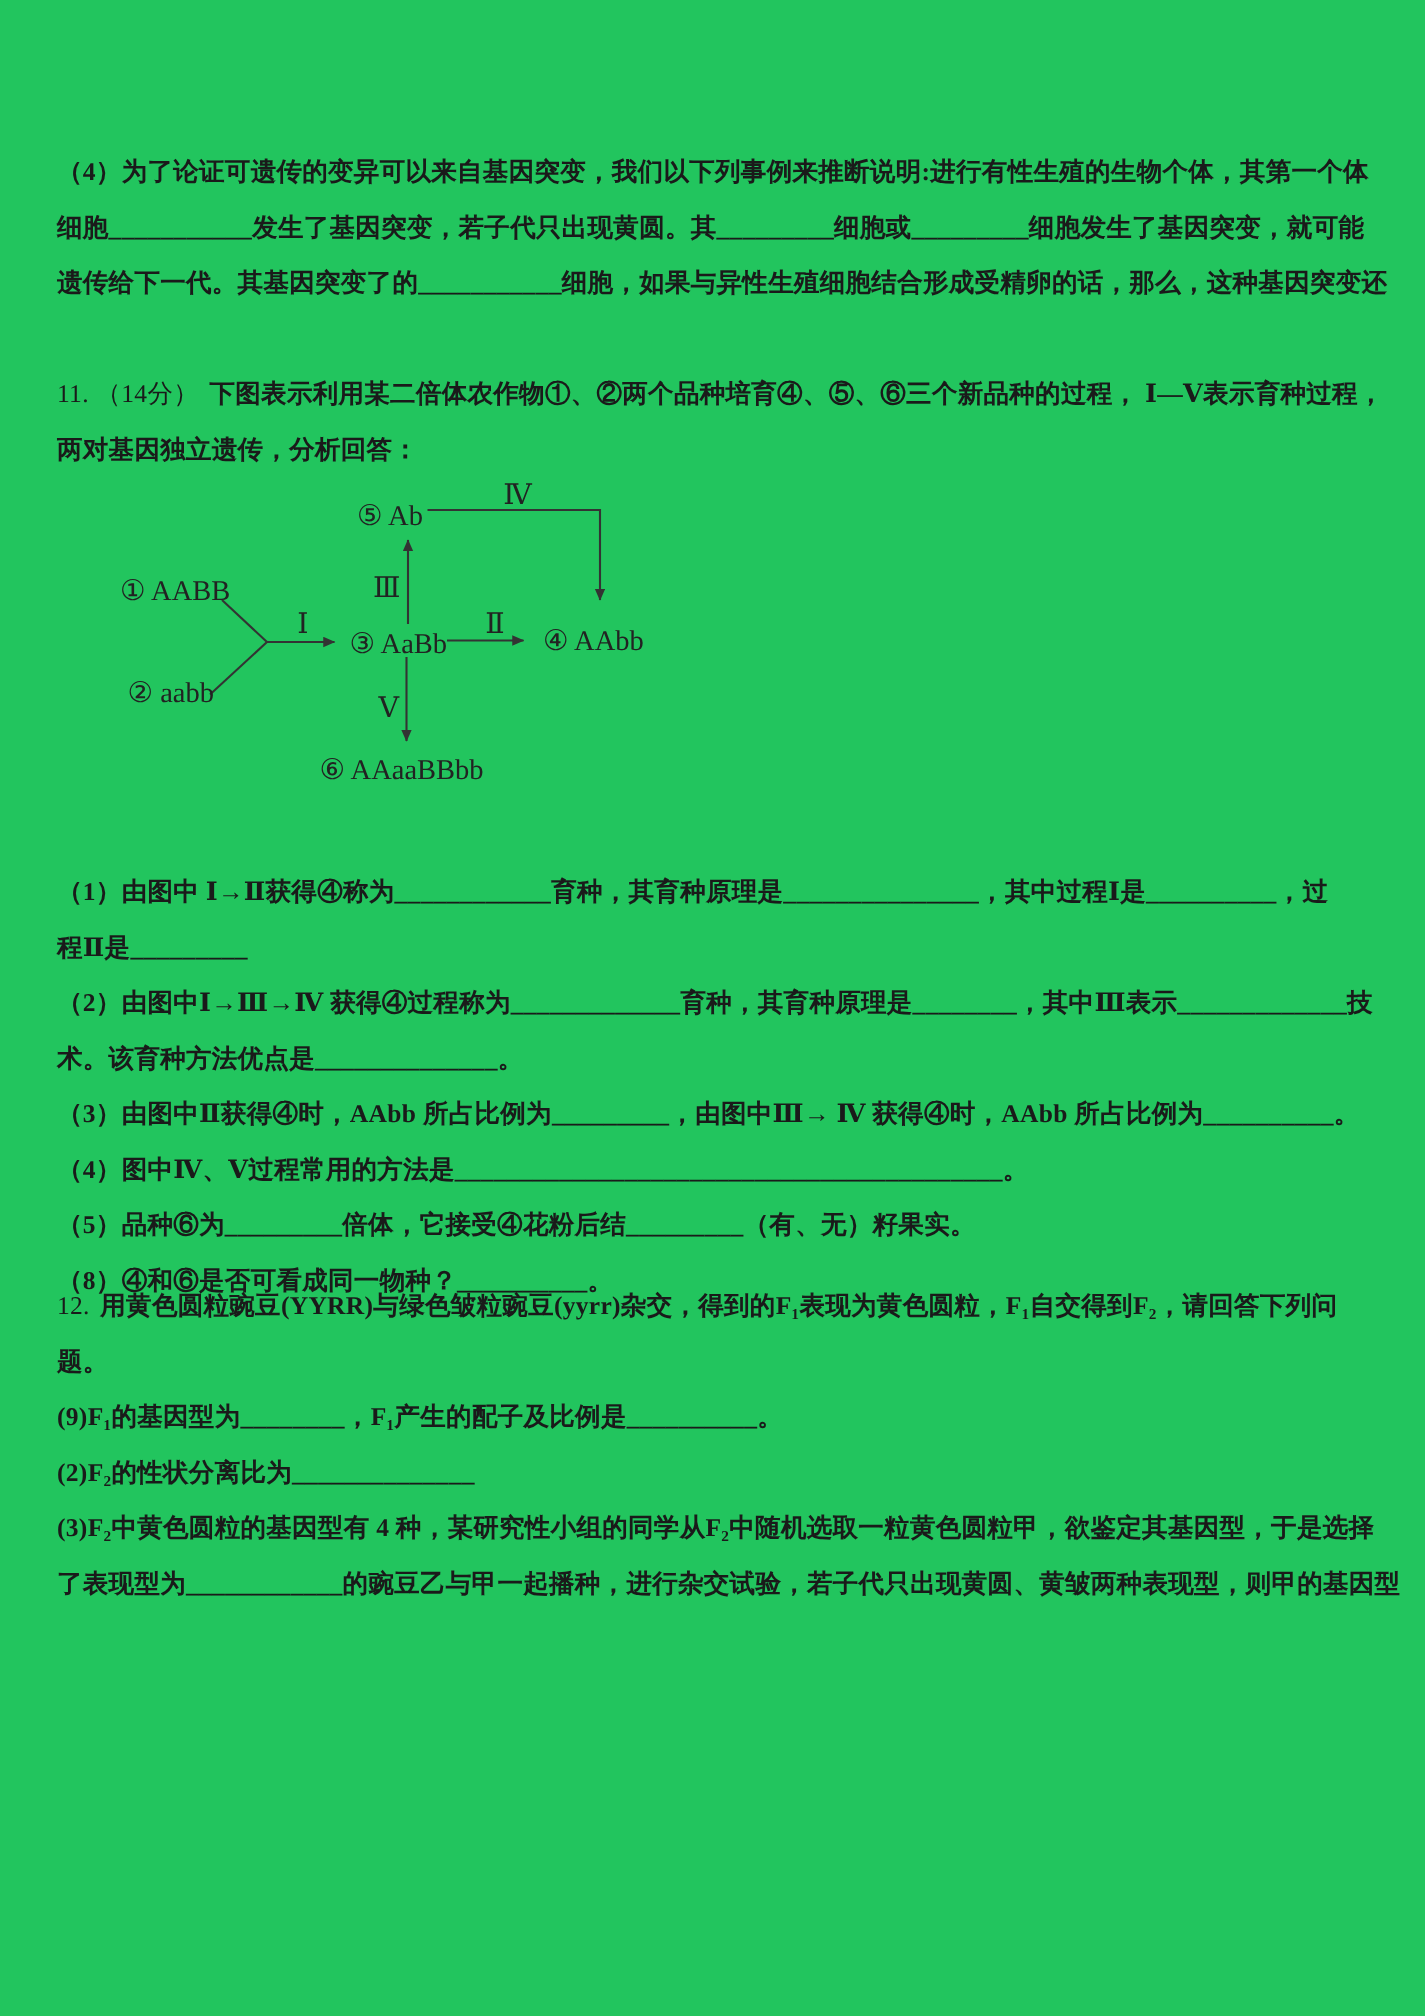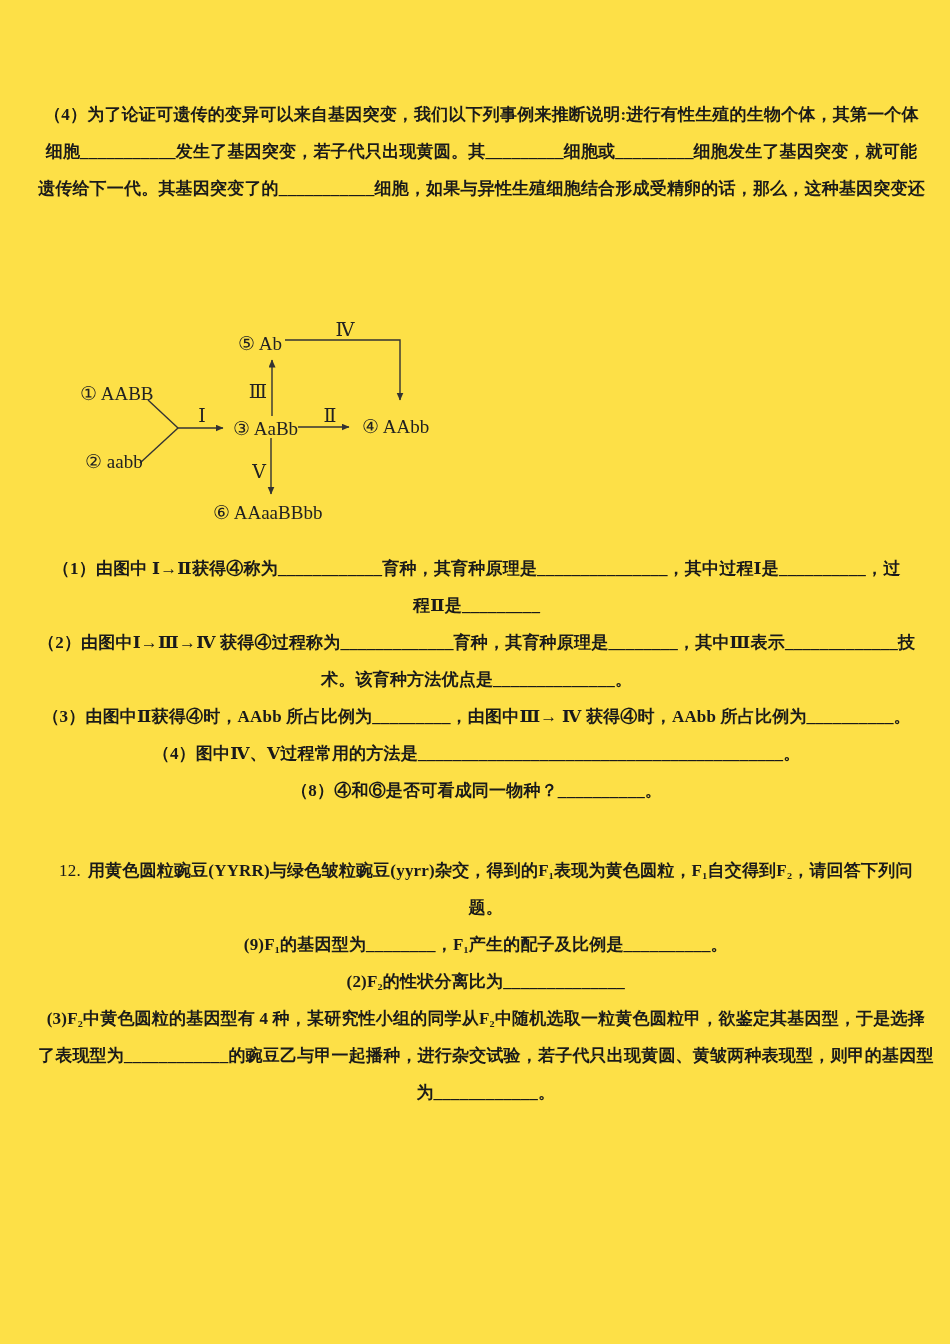--- a/index.html
+++ b/index.html
@@ -1,24 +1,23 @@
 <!DOCTYPE html>
 <html><head>
 <meta charset="utf-8">
 <style>
   html,body{margin:0;padding:0;background:#ffffff;}
   .page{
     position:relative;
     width:950px;
     height:1344px;
-    background:#fde047;
+    background:#22c55e;
     font-family:"Liberation Serif","DejaVu Serif",serif;
     color:#1a1a1a;
     overflow:hidden;
-    text-align:center;
   }
   .textblock{position:absolute;left:38px;}
   .line{
     line-height:37px;
     font-size:17px;
     white-space:nowrap;
     letter-spacing:0.2px;
   }
   .bold{font-weight:bold;}
   .qnum{font-weight:normal;margin-right:7px;}
@@ -33,20 +32,24 @@
 <body>
 
 <div class="page">
 
   <div class="textblock" style="top:96px">
     <div class="line bold">（4）为了论证可遗传的变异可以来自基因突变，我们以下列事例来推断说明:进行有性生殖的生物个体，其第一个体</div>
     <div class="line bold">细胞___________发生了基因突变，若子代只出现黄圆。其_________细胞或_________细胞发生了基因突变，就可能</div>
     <div class="line bold">遗传给下一代。其基因突变了的___________细胞，如果与异性生殖细胞结合形成受精卵的话，那么，这种基因突变还</div>
   </div>
 
+  <div class="textblock" style="top:244px">
+    <div class="line"><span class="qnum">11. （14分）</span><span class="bold">下图表示利用某二倍体农作物①、②两个品种培育④、⑤、⑥三个新品种的过程， Ⅰ—Ⅴ表示育种过程，</span></div>
+    <div class="line bold">两对基因独立遗传，分析回答：</div>
+  </div>
 
   <svg class="diagram" width="440" height="228" viewBox="0 0 440 228">
     <defs>
       <marker id="ah" markerWidth="10" markerHeight="9" refX="7.5" refY="3.5" orient="auto" markerUnits="userSpaceOnUse">
         <path d="M0,0 L8,3.5 L0,7 Z" fill="#333333"></path>
       </marker>
     </defs>
 
     <line x1="93" y1="88" x2="123" y2="116" stroke="#333333" stroke-width="1.4"></line>
     <line x1="85" y1="151" x2="123" y2="116" stroke="#333333" stroke-width="1.4"></line>
@@ -67,33 +70,33 @@
     <text x="307" y="121">④ AAbb</text>
     <text x="158" y="207">⑥ AAaaBBbb</text>
 
     <text x="147" y="110" text-anchor="middle">Ⅰ</text>
     <text x="275" y="110" text-anchor="middle">Ⅱ</text>
     <text x="212" y="86" text-anchor="end">Ⅲ</text>
     <text x="290" y="24" text-anchor="middle">Ⅳ</text>
     <text x="211" y="166" text-anchor="end">Ⅴ</text>
   </svg>
 
-  <div class="textblock" style="top:550px">
+  <div class="textblock" style="top:576px">
     <div class="line bold">（1）由图中 Ⅰ→Ⅱ获得④称为____________育种，其育种原理是_______________，其中过程Ⅰ是__________，过</div>
     <div class="line bold">程Ⅱ是_________</div>
     <div class="line bold">（2）由图中Ⅰ→Ⅲ→Ⅳ 获得④过程称为_____________育种，其育种原理是________，其中Ⅲ表示_____________技</div>
     <div class="line bold">术。该育种方法优点是______________。</div>
     <div class="line bold">（3）由图中Ⅱ获得④时，AAbb 所占比例为_________，由图中Ⅲ→ Ⅳ 获得④时，AAbb 所占比例为__________。</div>
     <div class="line bold">（4）图中Ⅳ、Ⅴ过程常用的方法是__________________________________________。</div>
+    <div class="line bold">（5）品种⑥为_________倍体，它接受④花粉后结_________（有、无）籽果实。</div>
     <div class="line bold">（8）④和⑥是否可看成同一物种？__________。</div>
   </div>
 
   <div class="textblock" style="top:852px">
     <div class="line"><span class="qnum">12.</span><span class="bold">用黄色圆粒豌豆(YYRR)与绿色皱粒豌豆(yyrr)杂交，得到的F₁表现为黄色圆粒，F₁自交得到F₂，请回答下列问</span></div>
     <div class="line bold">题。</div>
     <div class="line bold">(9)F₁的基因型为________，F₁产生的配子及比例是__________。</div>
     <div class="line bold">(2)F₂的性状分离比为______________</div>
     <div class="line bold">(3)F₂中黄色圆粒的基因型有 4 种，某研究性小组的同学从F₂中随机选取一粒黄色圆粒甲，欲鉴定其基因型，于是选择</div>
     <div class="line bold">了表现型为____________的豌豆乙与甲一起播种，进行杂交试验，若子代只出现黄圆、黄皱两种表现型，则甲的基因型</div>
-    <div class="line bold">为____________。</div>
   </div>
 
 </div>
 
 </body></html>

